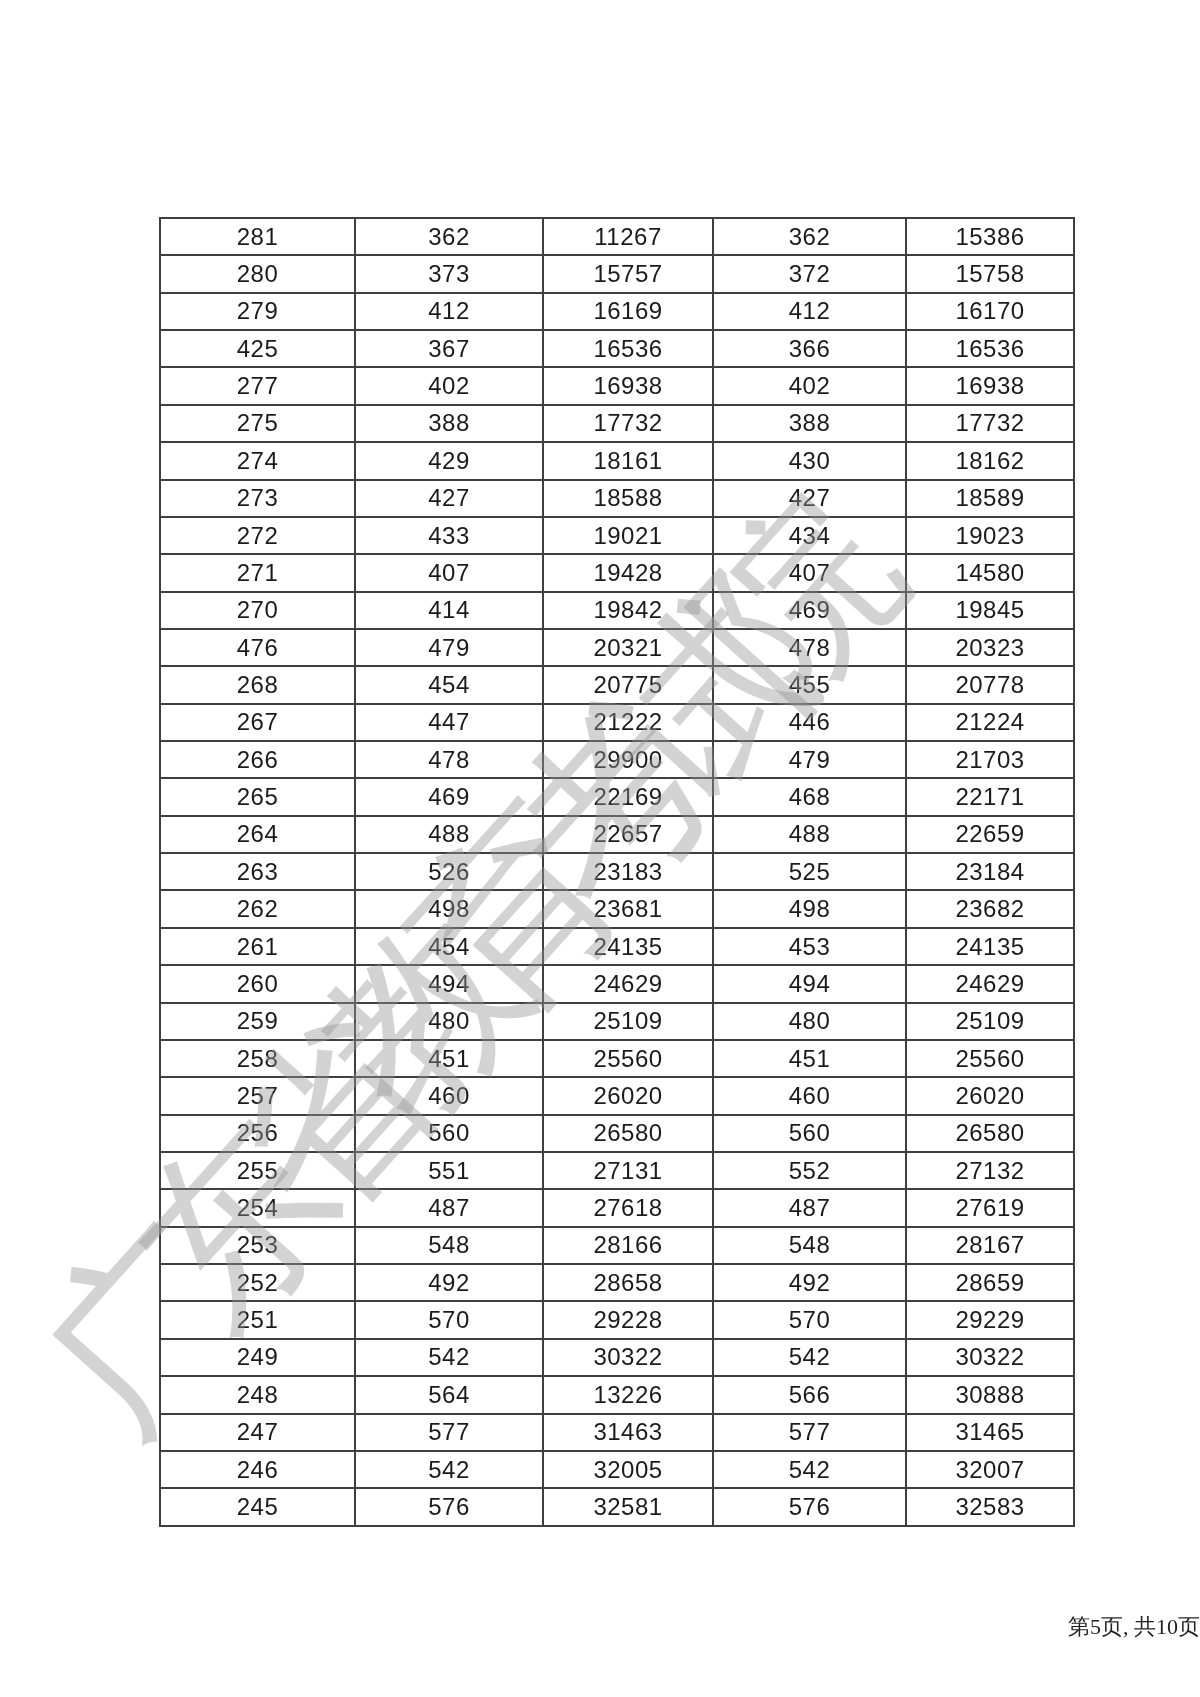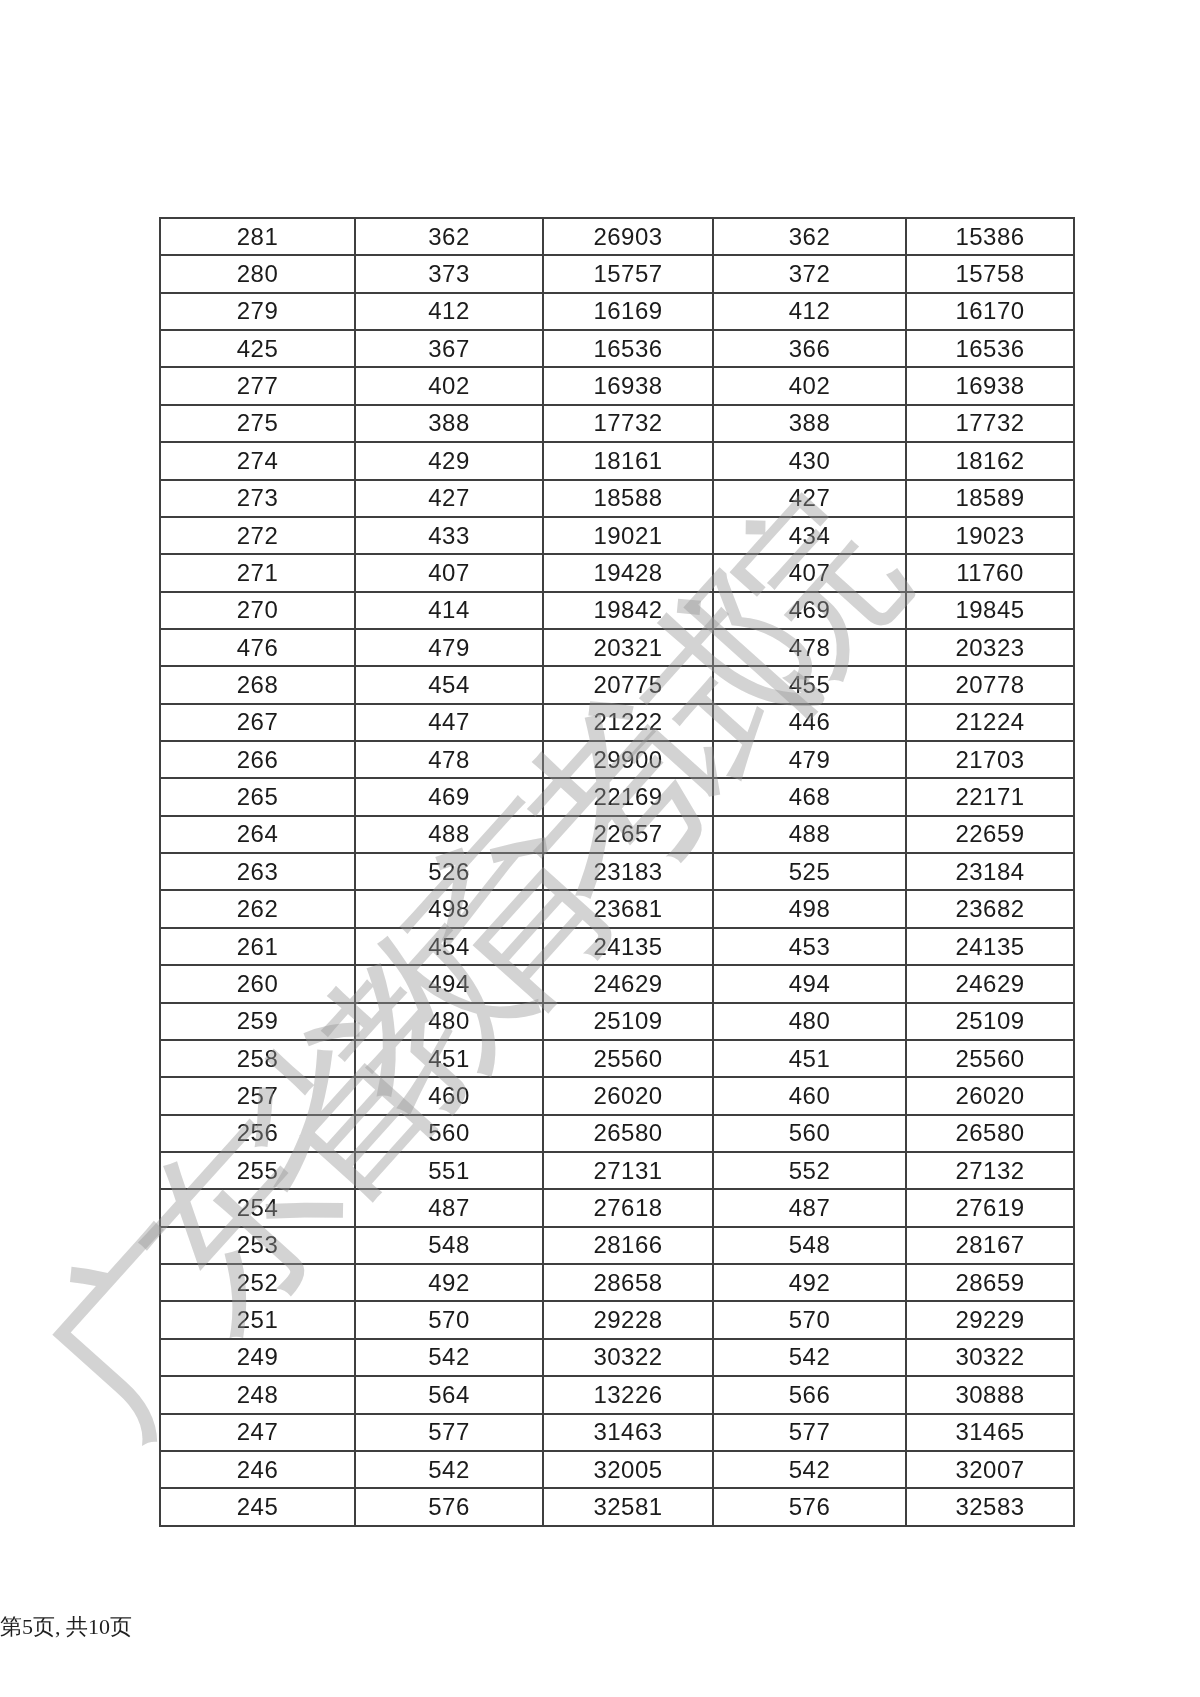--- a/index.html
+++ b/index.html
@@ -52,21 +52,21 @@
     font-family: "DejaVu Serif", serif;
     pointer-events: none;
     z-index: 5;
     user-select: none;
   }
   .footer {
     position: absolute;
     top: 1612px;
     left: 0;
     width: 100%;
-    text-align: left;
+    text-align: right;
     font-size: 22px;
     color: #1f1f1f;
     font-family: "Liberation Serif", serif;
     z-index: 2;
   }
 </style>
 </head>
 <body>
 
 <div class="page">
@@ -78,21 +78,21 @@
       <col style="width:195px">
       <col style="width:188px">
       <col style="width:170px">
       <col style="width:193px">
       <col style="width:168px">
     </colgroup>
     <tbody>
         <tr>
           <td>281</td>
           <td>362</td>
-          <td>26903</td>
+          <td>11267</td>
           <td>362</td>
           <td>15386</td>
         </tr>
         <tr>
           <td>280</td>
           <td>373</td>
           <td>15757</td>
           <td>372</td>
           <td>15758</td>
         </tr>
@@ -143,21 +143,21 @@
           <td>433</td>
           <td>19021</td>
           <td>434</td>
           <td>19023</td>
         </tr>
         <tr>
           <td>271</td>
           <td>407</td>
           <td>19428</td>
           <td>407</td>
-          <td>11760</td>
+          <td>14580</td>
         </tr>
         <tr>
           <td>270</td>
           <td>414</td>
           <td>19842</td>
           <td>469</td>
           <td>19845</td>
         </tr>
         <tr>
           <td>476</td>

